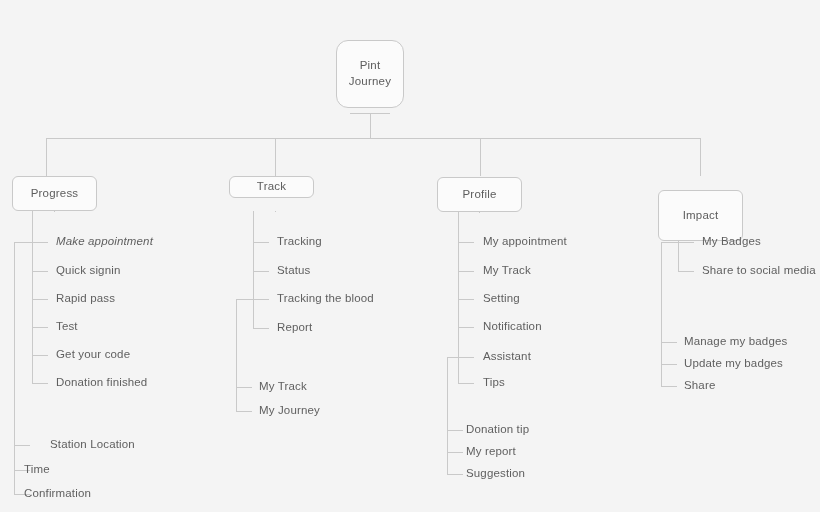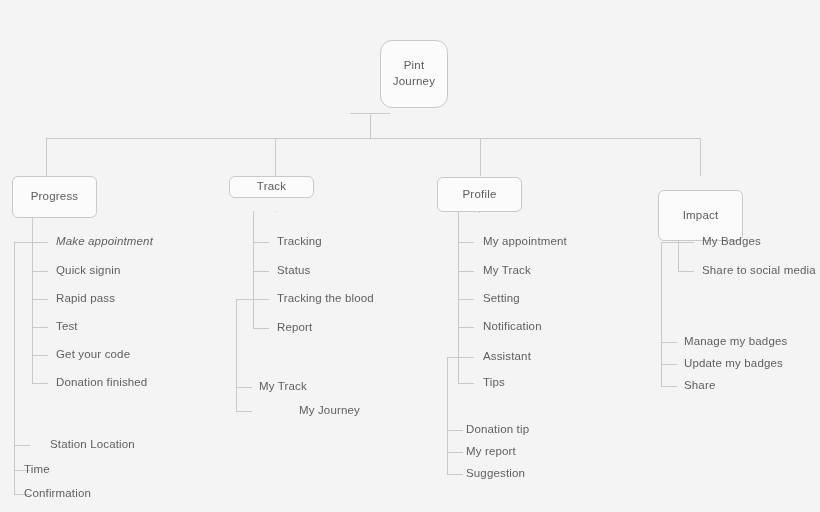--- a/index.html
+++ b/index.html
@@ -130,25 +130,25 @@
       <line x1="14" y1="242" x2="14" y2="445" stroke="#c9c9c9" stroke-width="1" shape-rendering="crispEdges"></line>
       <line x1="14" y1="242" x2="32" y2="242" stroke="#c9c9c9" stroke-width="1" shape-rendering="crispEdges"></line>
       <line x1="236" y1="299" x2="236" y2="387" stroke="#c9c9c9" stroke-width="1" shape-rendering="crispEdges"></line>
       <line x1="236" y1="299" x2="253" y2="299" stroke="#c9c9c9" stroke-width="1" shape-rendering="crispEdges"></line>
       <line x1="447" y1="357" x2="447" y2="430" stroke="#c9c9c9" stroke-width="1" shape-rendering="crispEdges"></line>
       <line x1="447" y1="357" x2="458" y2="357" stroke="#c9c9c9" stroke-width="1" shape-rendering="crispEdges"></line>
       <line x1="661" y1="242" x2="661" y2="342" stroke="#c9c9c9" stroke-width="1" shape-rendering="crispEdges"></line>
       <line x1="661" y1="242" x2="678" y2="242" stroke="#c9c9c9" stroke-width="1" shape-rendering="crispEdges"></line>
     </svg>
   <div id="nodes-layer">
-      <div class="node root" style="left: 336px; top: 40px; width: 68px; height: 68px; margin-left: 44px;">
+      <div class="node root" style="left: 336px; top: 40px; width: 68px; height: 68px;">
         <span class="node-label">Pint
 Journey</span>
       </div>
-      <div class="node" style="left: 12px; top: 176px; width: 85px; height: 42px;">
+      <div class="node" style="left: 12px; top: 176px; width: 85px; height: 35px;">
         <span class="node-label">Progress</span>
       </div>
       <div class="node" style="left: 229px; top: 176px; width: 85px; height: 22px;">
         <span class="node-label">Track</span>
       </div>
       <div class="node" style="left: 437px; top: 177px; width: 85px; height: 35px;">
         <span class="node-label">Profile</span>
       </div>
       <div class="node" style="left: 658px; top: 190px; width: 85px; height: 51px; align-items: center;">
         <span class="node-label">Impact</span>
@@ -162,21 +162,21 @@
       <div class="leaf" style="left: 56px; top: 355px;">Get your code</div>
       <div class="leaf" style="left: 56px; top: 383px;">Donation finished</div>
       <div class="leaf" style="left: 24px; top: 445px; margin-left: 26px;">Station Location</div>
       <div class="leaf" style="left: 24px; top: 470px;">Time</div>
       <div class="leaf" style="left: 24px; top: 494px;">Confirmation</div>
       <div class="leaf" style="left: 277px; top: 242px;">Tracking</div>
       <div class="leaf" style="left: 277px; top: 271px;">Status</div>
       <div class="leaf" style="left: 277px; top: 299px;">Tracking the blood</div>
       <div class="leaf" style="left: 277px; top: 328px;">Report</div>
       <div class="leaf" style="left: 259px; top: 387px;">My Track</div>
-      <div class="leaf" style="left: 259px; top: 411px; margin-left: 40px;">My Journey</div>
+      <div class="leaf" style="left: 259px; top: 411px;">My Journey</div>
       <div class="leaf" style="left: 483px; top: 242px;">My appointment</div>
       <div class="leaf" style="left: 483px; top: 271px;">My Track</div>
       <div class="leaf" style="left: 483px; top: 299px;">Setting</div>
       <div class="leaf" style="left: 483px; top: 327px;">Notification</div>
       <div class="leaf" style="left: 483px; top: 357px;">Assistant</div>
       <div class="leaf" style="left: 483px; top: 383px;">Tips</div>
       <div class="leaf" style="left: 466px; top: 430px;">Donation tip</div>
       <div class="leaf" style="left: 466px; top: 452px;">My report</div>
       <div class="leaf" style="left: 466px; top: 474px;">Suggestion</div>
       <div class="leaf" style="left: 702px; top: 242px;">My Badges</div>

